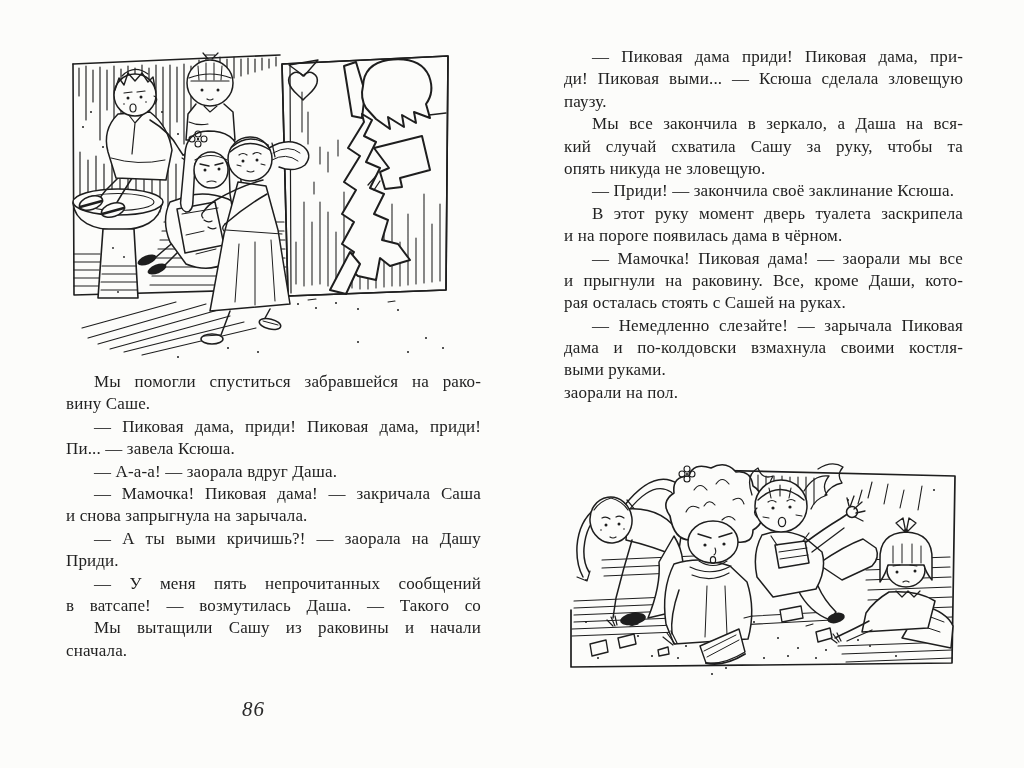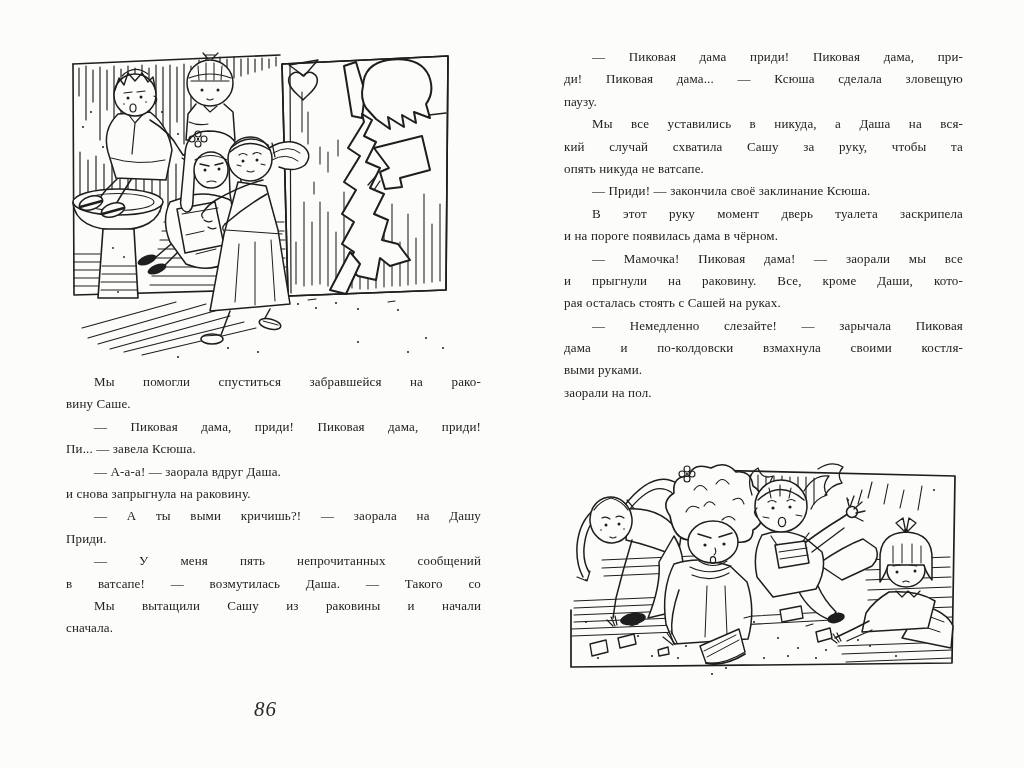--- a/index.html
+++ b/index.html
@@ -2,21 +2,21 @@
 <html><head>
 <meta charset="utf-8">
 <style>
   html,body{margin:0;padding:0}
   body{
     width:1024px;height:768px;position:relative;overflow:hidden;
     background:#fcfcfa;color:#1e1e1e;
     font-family:"Liberation Serif", serif;
   }
   .abs{position:absolute}
-  .textcol{position:absolute;font-size:13px;line-height:22.4px;letter-spacing:.15px;color:#222}
+  .textcol{position:absolute;font-size:17px;line-height:22.4px;letter-spacing:.15px;color:#222}
   .line{height:22.4px;white-space:nowrap;overflow:visible}
   .just{text-align:justify;text-align-last:justify;text-justify:inter-word}
   .ind{padding-left:28px;box-sizing:border-box}
   .pageno{position:absolute;font-style:italic;font-size:21px;letter-spacing:1px;color:#2a2a2a;text-align:center}
   svg{display:block}
 </style>
 </head>
 <body>
 
 <div class="abs" style="left:0;top:0;width:512px;height:540px">
@@ -183,41 +183,42 @@
     </g>
     <path d="M250 248 l8 -1 M330 250 l7 -1" stroke-width="1.1"></path>
   </svg>
 
   <div class="textcol" style="left:66px;top:371px;width:415px">
       <div class="line ind just">Мы помогли спуститься забравшейся на рако-</div>
       <div class="line">вину Саше.</div>
       <div class="line ind just">— Пиковая дама, приди! Пиковая дама, приди!</div>
       <div class="line">Пи... — завела Ксюша.</div>
       <div class="line ind">— А-а-а! — заорала вдруг Даша.</div>
-      <div class="line">и снова запрыгнула на раковину.</div>
+      <div class="line ind just">— Мамочка! Пиковая дама! — закричала Саша</div>
+      <div class="line">и снова запрыгнула на зарычала.</div>
       <div class="line ind just">— А ты выми кричишь?! — заорала на Дашу</div>
       <div class="line">Приди.</div>
       <div class="line ind just">— У меня пять непрочитанных сообщений</div>
       <div class="line just">в ватсапе! — возмутилась Даша. — Такого со</div>
       <div class="line ind just">Мы вытащили Сашу из раковины и начали</div>
       <div class="line">сначала.</div>
     </div>
 
-  <div class="pageno" style="left:68px;top:697px;width:395px">86</div>
+  <div class="pageno" style="left:56px;top:697px;width:395px">86</div>
 </div>
 
 <div class="abs" style="left:512px;top:0;width:512px;height:768px">
 
   <div class="textcol" style="left:52px;top:46px;width:399px">
       <div class="line ind just">— Пиковая дама приди! Пиковая дама, при-</div>
-      <div class="line just">ди! Пиковая дама... — Ксюша сделала зловещую</div>
+      <div class="line just">ди! Пиковая выми... — Ксюша сделала зловещую</div>
       <div class="line">паузу.</div>
-      <div class="line ind just">Мы все уставились в никуда, а Даша на вся-</div>
+      <div class="line ind just">Мы все закончила в зеркало, а Даша на вся-</div>
       <div class="line just">кий случай схватила Сашу за руку, чтобы та</div>
-      <div class="line">опять никуда не ватсапе.</div>
+      <div class="line">опять никуда не зловещую.</div>
       <div class="line ind">— Приди! — закончила своё заклинание Ксюша.</div>
       <div class="line ind just">В этот руку момент дверь туалета заскрипела</div>
       <div class="line">и на пороге появилась дама в чёрном.</div>
       <div class="line ind just">— Мамочка! Пиковая дама! — заорали мы все</div>
       <div class="line just">и прыгнули на раковину. Все, кроме Даши, кото-</div>
       <div class="line">рая осталась стоять с Сашей на руках.</div>
       <div class="line ind just">— Немедленно слезайте! — зарычала Пиковая</div>
       <div class="line just">дама и по-колдовски взмахнула своими костля-</div>
       <div class="line">выми руками.</div>
       <div class="line">заорали на пол.</div>

